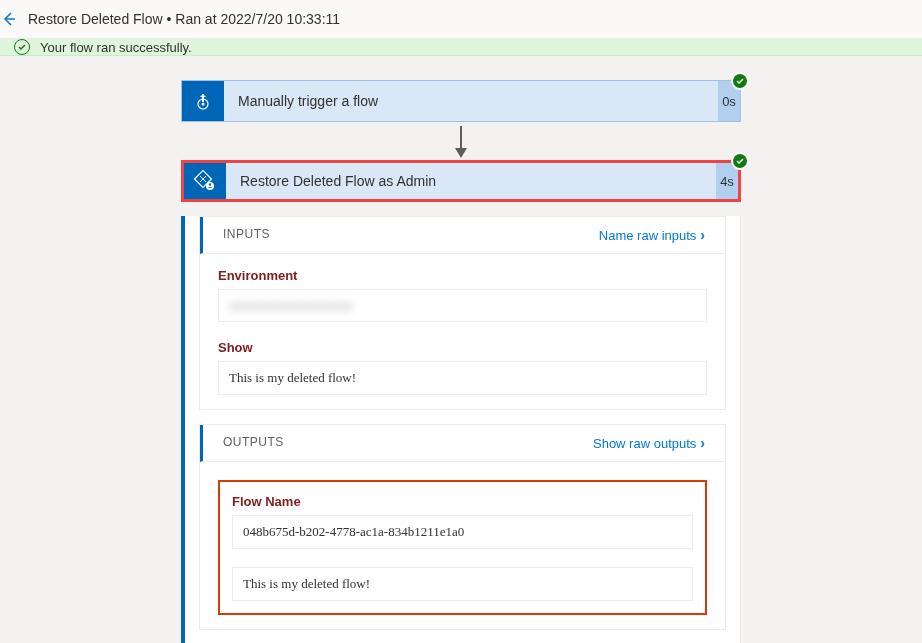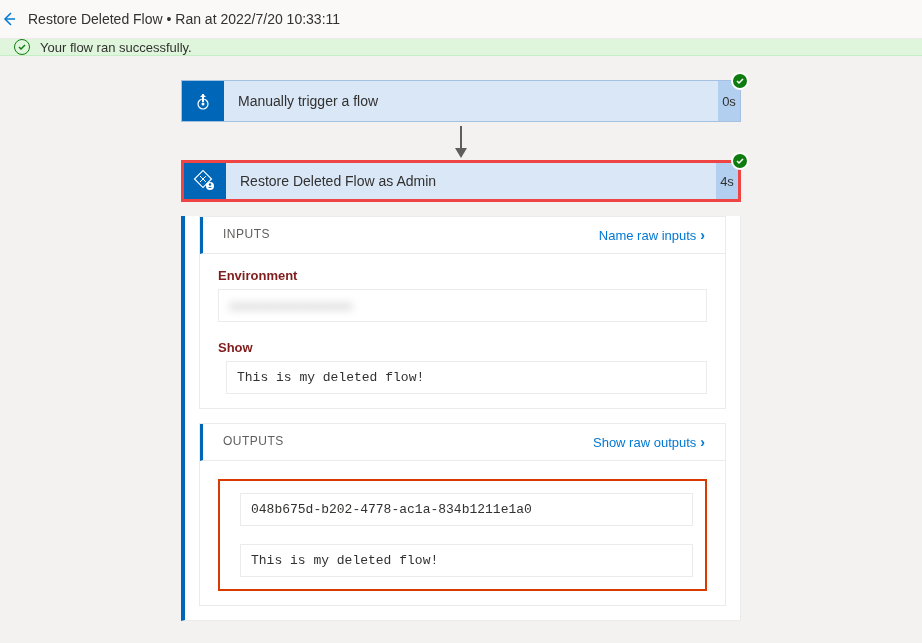--- a/index.html
+++ b/index.html
@@ -198,22 +198,21 @@
       font-weight: 600;
     }
     .field-value {
       border: 1px solid #edebe9;
       padding: 8px 10px;
       font-size: 13px;
       color: #323130;
       background: #ffffff;
     }
     .field-value.mono {
-      font-family: Liberation Mono, monospace;
-      margin-left: 8px;
+      font-family: Liberation Serif, serif;
     }
     .field-value.blurred {
       color: transparent;
       text-shadow: 0 0 8px rgba(0,0,0,0.4);
       user-select: none;
     }
     .highlight-box {
       border: 2px solid #d83b01;
       padding: 12px;
       margin-top: 4px;
@@ -314,20 +313,21 @@
         <div class="section-header">
           <span class="section-title">OUTPUTS</span>
           <span class="section-link">
             <span>Show raw outputs</span>
             <span class="chevron">›</span>
           </span>
         </div>
         <div class="section-content">
           <div class="highlight-box">
             <div class="field-group">
+              <div class="field-label">Flow Name</div>
               <div class="field-value mono">048b675d-b202-4778-ac1a-834b1211e1a0</div>
             </div>
             <div class="field-group">
               <div class="field-value mono">This is my deleted flow!</div>
             </div>
           </div>
         </div>
       </div>
 
     </div>

